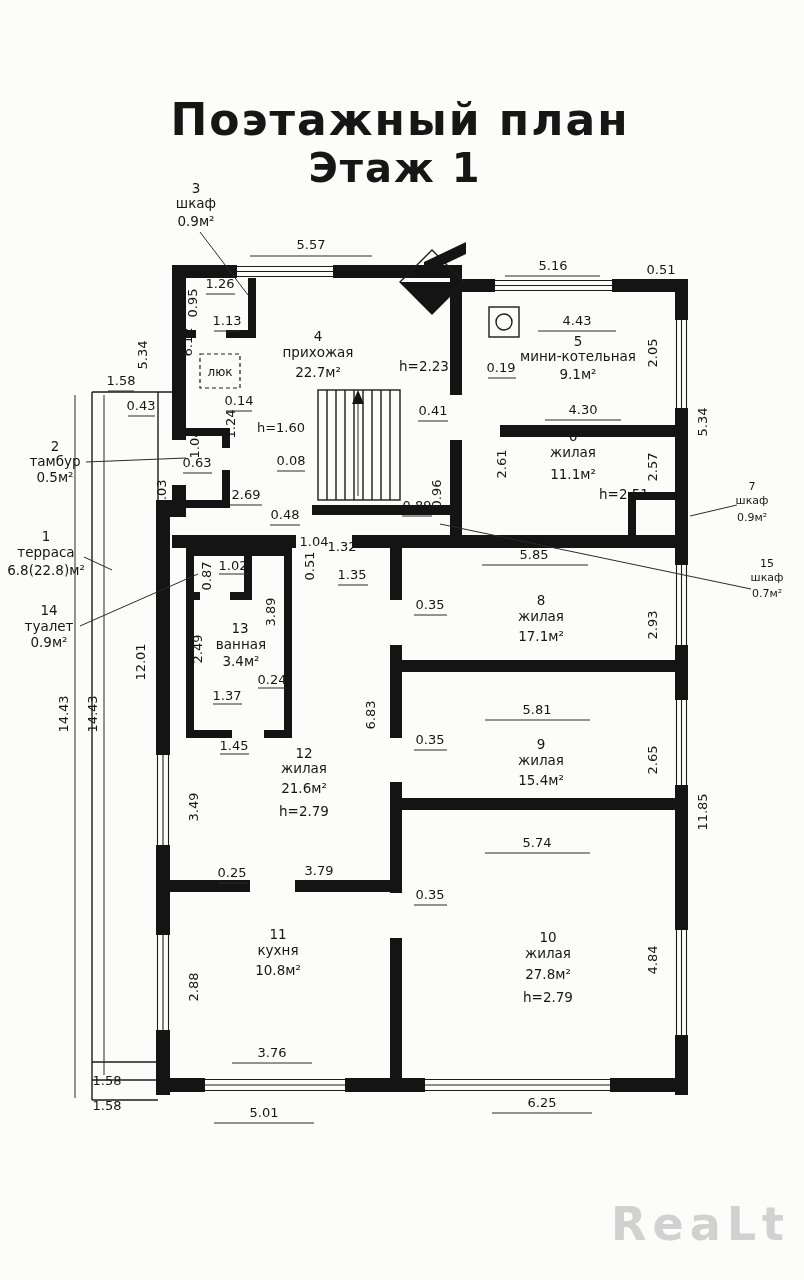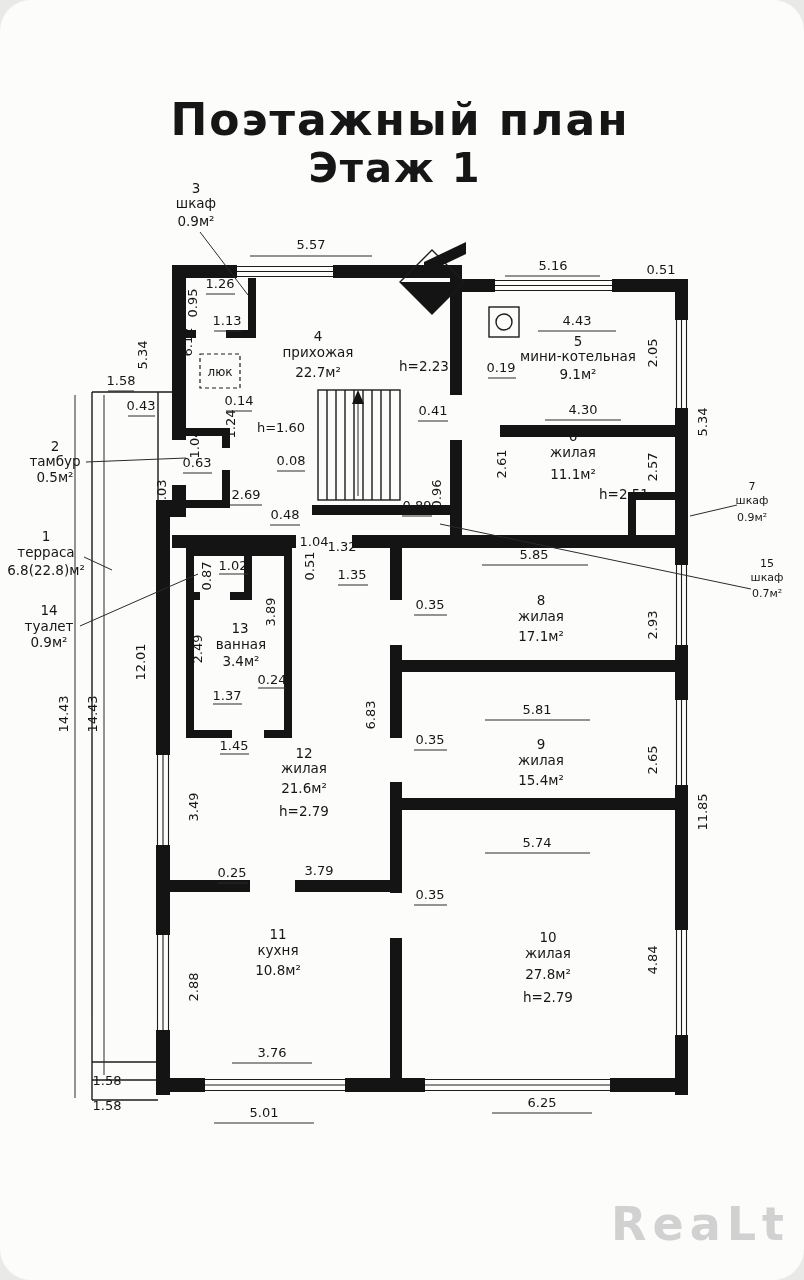--- a/index.html
+++ b/index.html
@@ -1,17 +1,17 @@
 <!DOCTYPE html>
 <html><head>
 <meta charset="utf-8">
 <style>
   html,body{margin:0;padding:0;background:#e9e9e7;}
   .page{position:relative;width:804px;height:1280px;background:#fcfcfb;overflow:hidden;
-        font-family:"DejaVu Sans",sans-serif;border-radius:31px;}
+        font-family:"DejaVu Sans",sans-serif;}
   svg{position:absolute;inset:0;}
   text{fill:#161616;font-family:"DejaVu Sans",sans-serif;}
   .ttl{font-size:44px;font-weight:bold;letter-spacing:2px;text-anchor:middle;}
   .ttl2{font-size:40px;font-weight:bold;letter-spacing:2px;text-anchor:middle;}
   .dim{font-size:13px;text-anchor:middle;}
   .rm{font-size:13.5px;text-anchor:middle;}
   .rms{font-size:11px;text-anchor:middle;}
   .hatch{font-size:12px;text-anchor:middle;}
   .wm{font-size:46px;font-weight:bold;letter-spacing:6px;text-anchor:end;fill:#cdcdcd;opacity:.9;}
   .wall{fill:#141414;stroke:none;}

